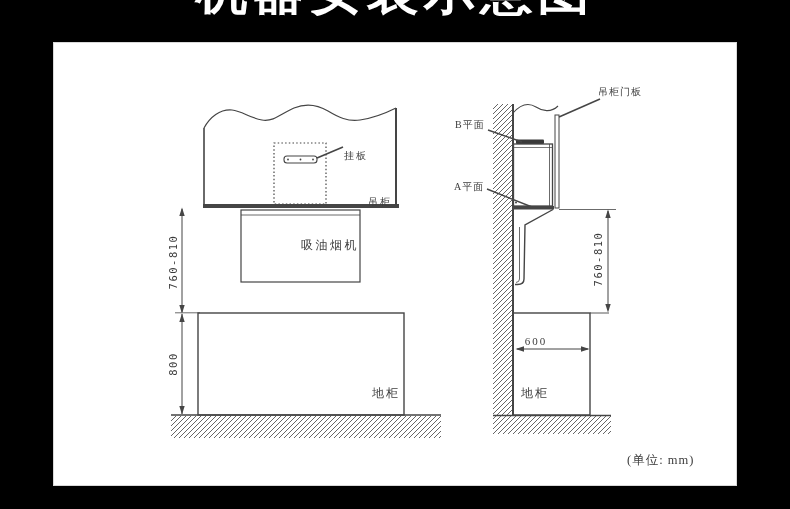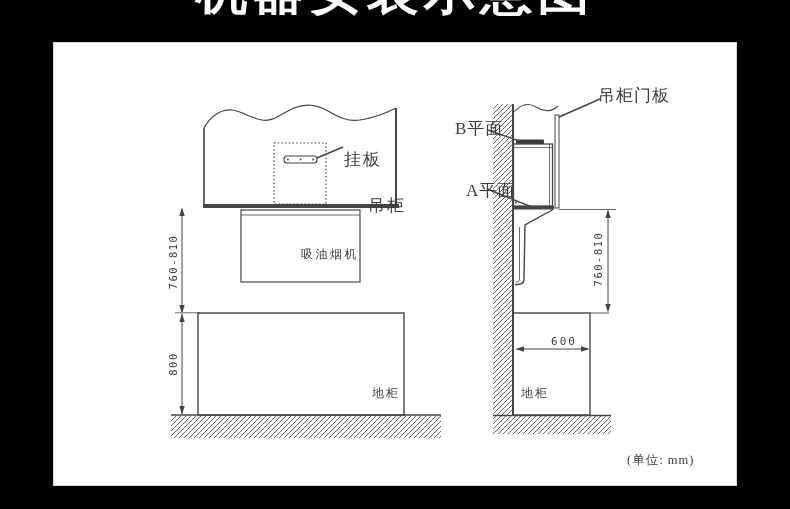--- a/index.html
+++ b/index.html
@@ -5,21 +5,21 @@
   html,body{margin:0;padding:0;background:#000;}
   .stage{position:relative;width:790px;height:509px;background:#000;overflow:hidden;
          font-family:"Liberation Serif", serif;}
   .title-band{position:absolute;left:0;top:0;width:790px;height:20px;overflow:hidden;}
   .title-text{margin-top:-38px;text-align:center;font-size:52px;line-height:56px;
               font-weight:800;color:#fff;letter-spacing:5px;
               font-family:"Liberation Sans", sans-serif;white-space:nowrap;}
   .panel{position:absolute;left:53px;top:42px;width:684px;height:444px;background:#fff;
          border:1px solid #d9d9d9;box-sizing:border-box;}
   .panel svg{position:absolute;left:0;top:0;}
-  .lbl{position:absolute;color:#3c3c3c;white-space:nowrap;font-size:17px;line-height:1;}
+  .lbl{position:absolute;color:#3c3c3c;white-space:nowrap;font-size:10px;line-height:1;}
   .dim{font-family:"DejaVu Sans Mono", monospace;font-size:10.5px;color:#3c3c3c;}
   .vdim{position:absolute;width:70px;height:14px;text-align:center;
         transform:rotate(-90deg);transform-origin:center;letter-spacing:1.5px;}
   .hdim{position:absolute;width:50px;text-align:center;letter-spacing:2px;}
   .unit-note{position:absolute;left:573px;top:409px;font-size:12.5px;color:#3c3c3c;
              letter-spacing:1px;white-space:nowrap;text-align:right;}
 </style>
 </head>
 <body>
 
@@ -122,27 +122,27 @@
           <polygon points="535.5,306 527,303.3 527,308.7" fill="#454545" stroke="none"></polygon>
         </g>
 
         <line x1="439" y1="372.5" x2="557" y2="372.5" stroke-width="1.3"></line>
         <rect x="439" y="373" width="118" height="18" fill="url(#hatch)" stroke="none"></rect>
       </g>
     </svg>
 
     <div class="lbl" style="left:290px;top:108px;letter-spacing:2px;">挂板</div>
     <div class="lbl" style="left:314px;top:154px;letter-spacing:2px;">吊柜</div>
-    <div class="lbl" style="left:247px;top:196px;font-size:12px;letter-spacing:2.5px;margin-top:9px;">吸油烟机</div>
+    <div class="lbl" style="left:247px;top:196px;font-size:12px;letter-spacing:2.5px;">吸油烟机</div>
     <div class="lbl dim vdim" style="left:86px;top:212px;">760-810</div>
     <div class="lbl dim vdim" style="left:86px;top:314px;">800</div>
     <div class="lbl" style="left:318px;top:344px;font-size:12px;letter-spacing:2px;">地柜</div>
 
     <div class="lbl" style="left:544px;top:44px;letter-spacing:1px;">吊柜门板</div>
     <div class="lbl" style="left:401px;top:77px;letter-spacing:1px;text-align:right;">B平面</div>
-    <div class="lbl" style="left:400px;top:139px;letter-spacing:1px;margin-left:12px;">A平面</div>
+    <div class="lbl" style="left:400px;top:139px;letter-spacing:1px;">A平面</div>
     <div class="lbl dim vdim" style="left:511px;top:209px;">760-810</div>
-    <div class="lbl dim hdim" style="left:485px;top:293px;font-size:11px;">600</div>
+    <div class="lbl dim hdim" style="left:457px;top:293px;font-size:11px;font-family:Liberation Serif, serif;">600</div>
     <div class="lbl" style="left:467px;top:344px;font-size:12px;letter-spacing:2px;">地柜</div>
 
     <div class="unit-note">(单位: mm)</div>
   </div>
 </div>
 
 </body></html>

